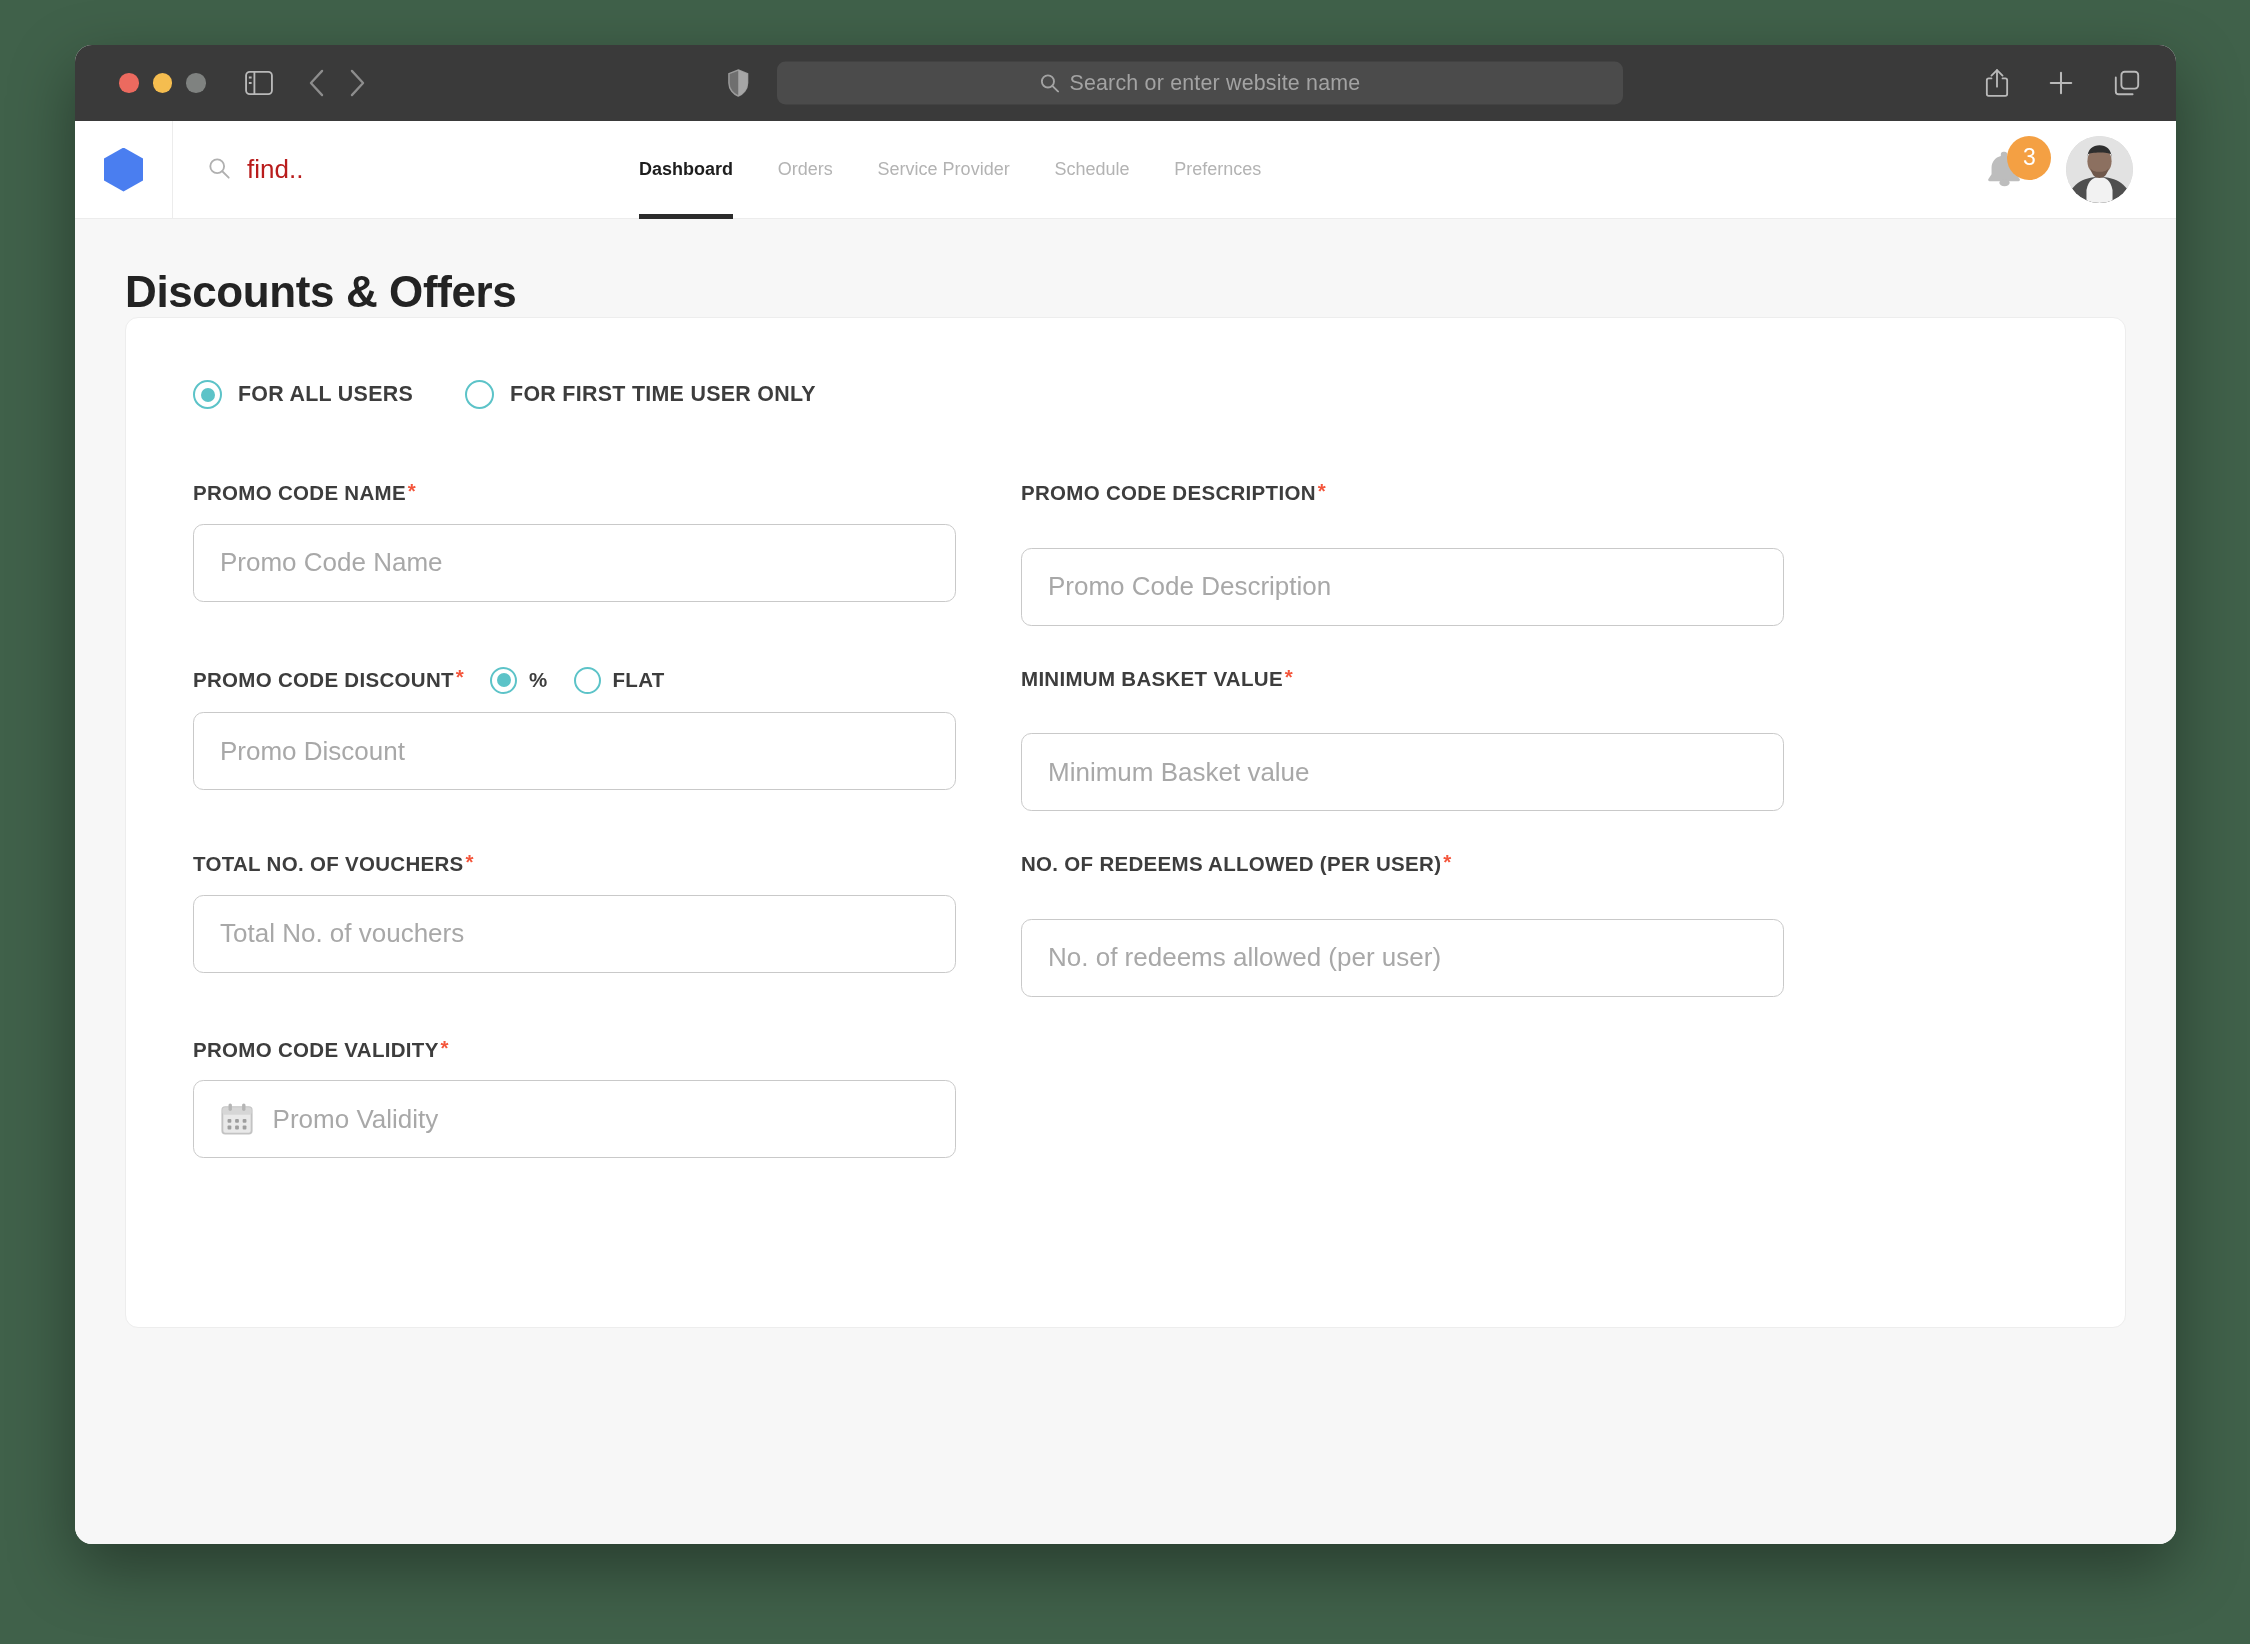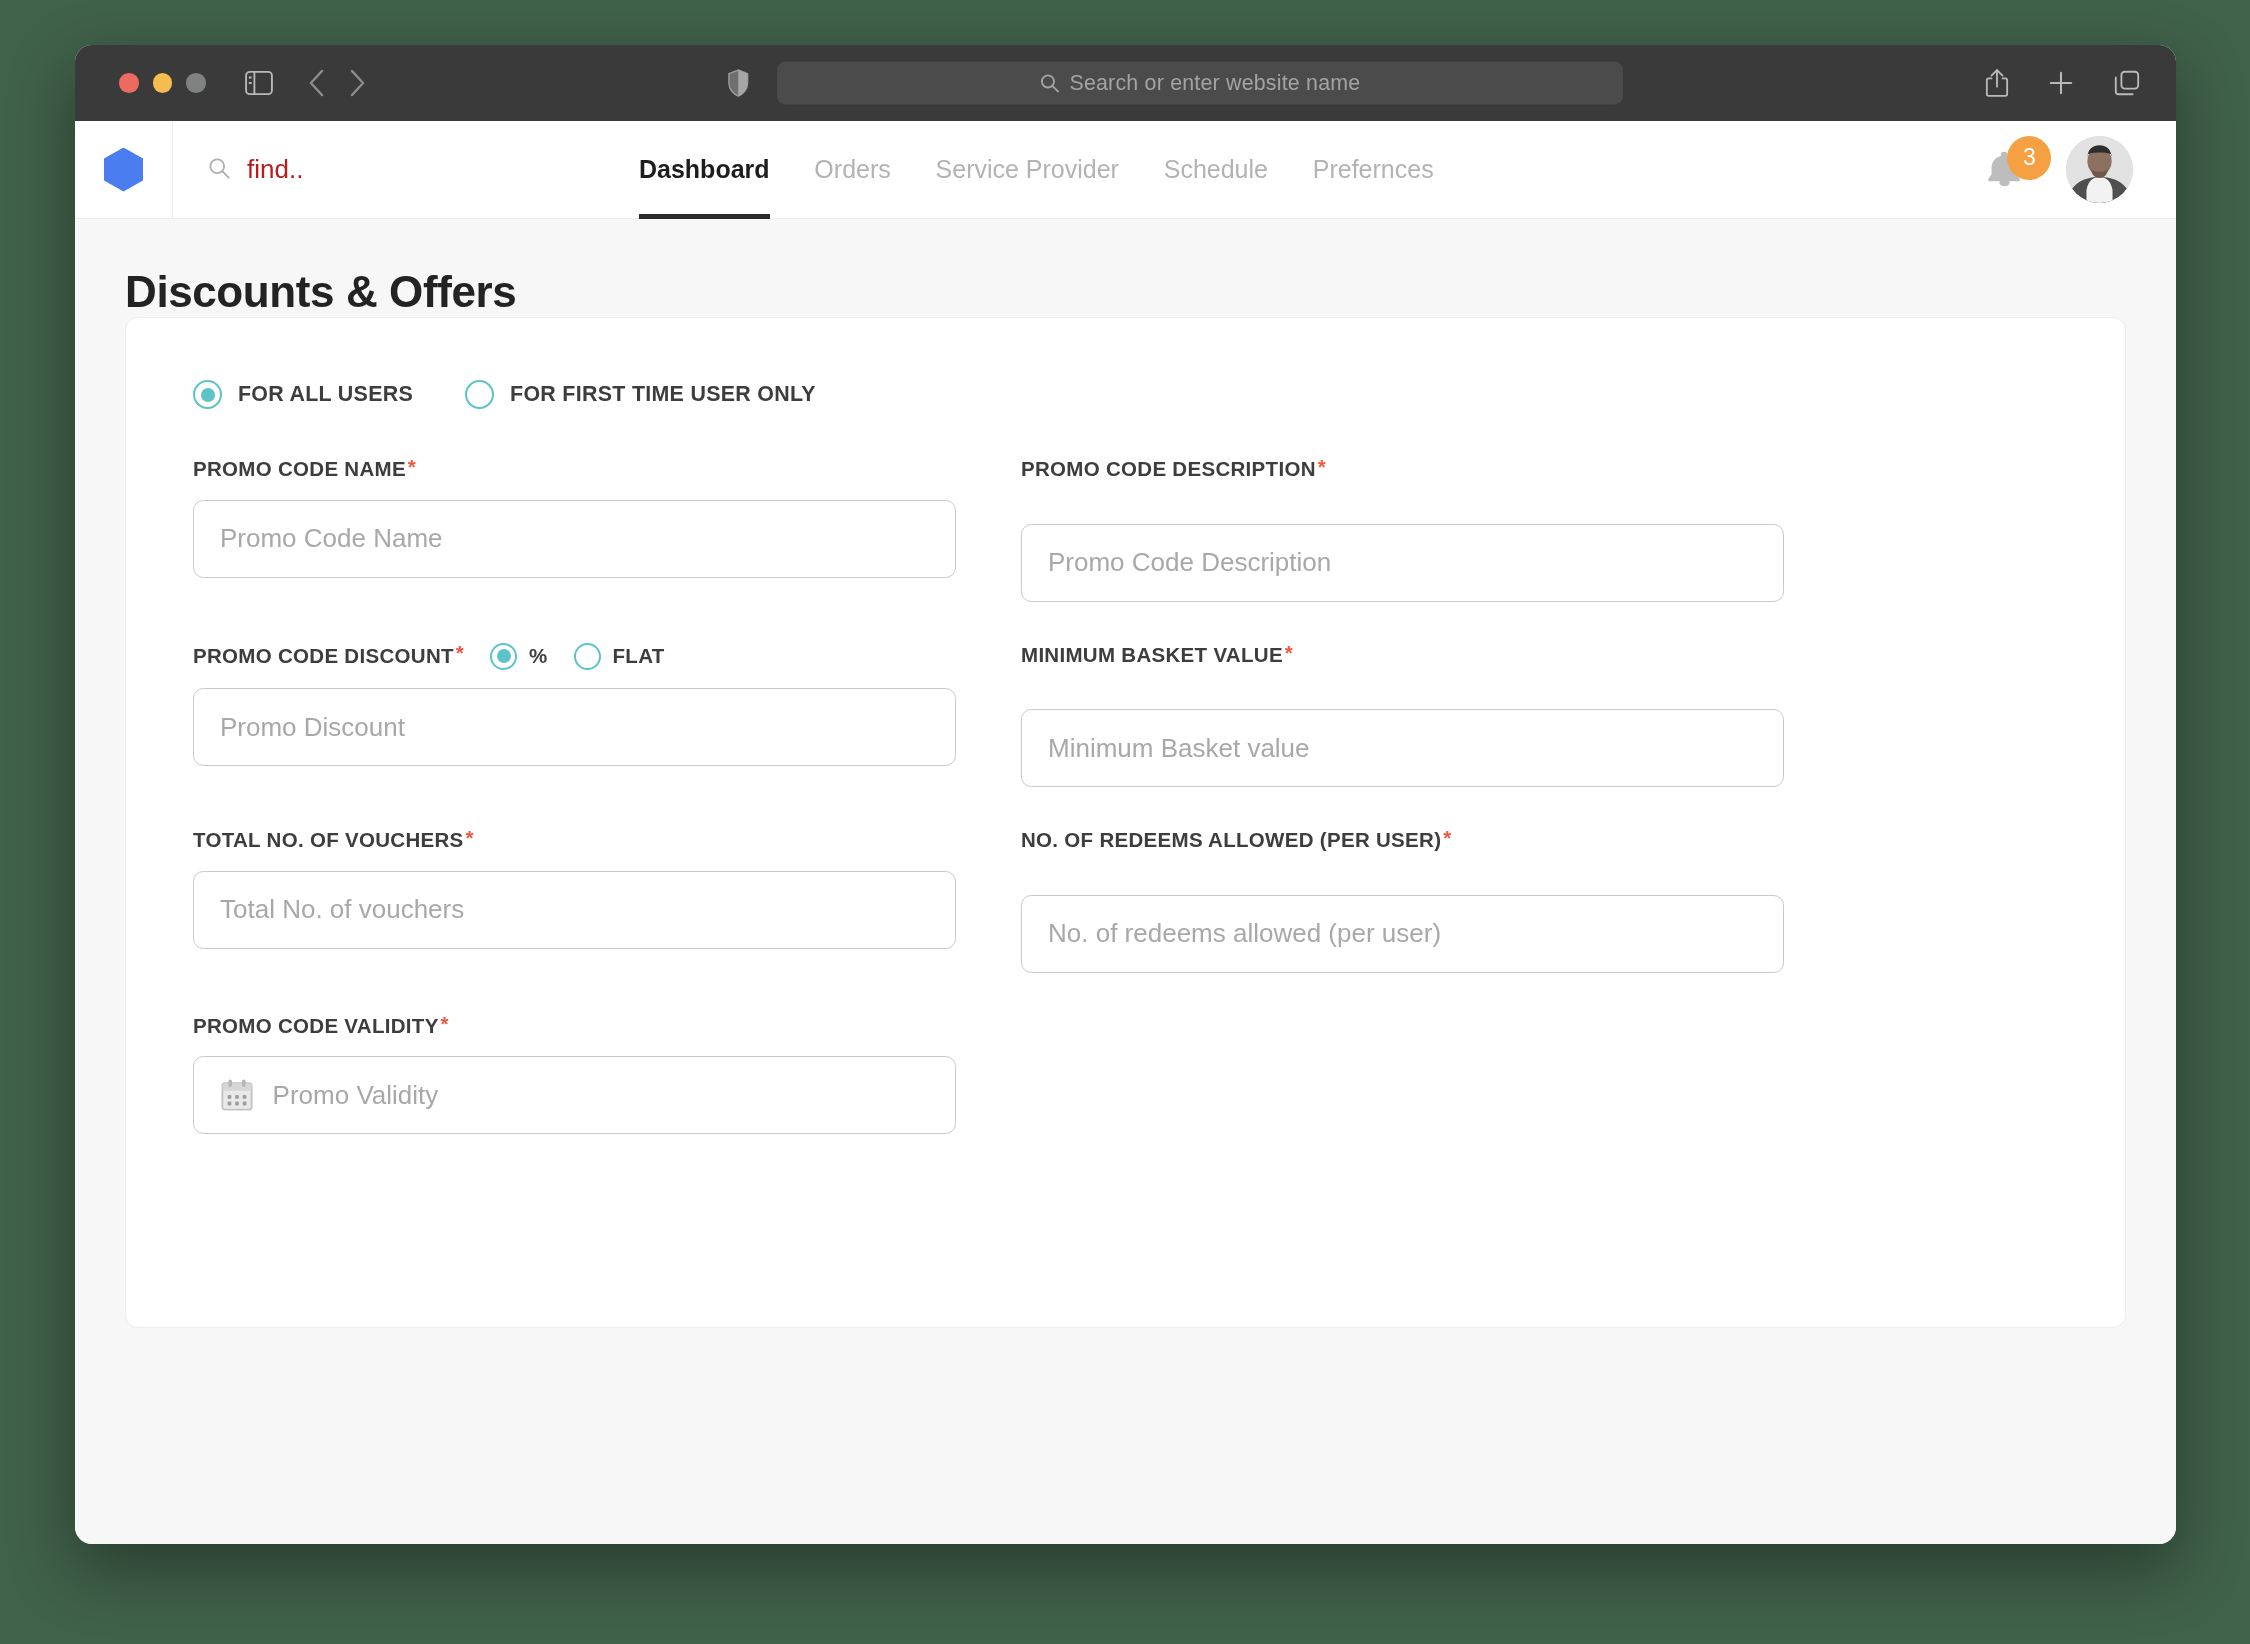--- a/index.html
+++ b/index.html
@@ -146,21 +146,21 @@
   }
 
   .app-nav-links {
     display: flex;
     align-items: center;
     gap: 0;
     flex: 1;
     padding-left: 5.6px;
   }
   .nav-link {
-    font-size: 25px;
+    font-size: 18px;
     color: #b3b3b3;
     padding: 0 22.4px;
     height: 100%;
     display: flex;
     align-items: center;
     position: relative;
     cursor: pointer;
     white-space: nowrap;
   }
   .nav-link.active {
@@ -230,21 +230,21 @@
     border-radius: 13px;
     padding: 62px 67px 65px 67px;
     height: 1011px;
   }
 
   
   .radio-row {
     display: flex;
     align-items: center;
     gap: 52px;
-    margin-bottom: 48px;
+    margin-bottom: 72px;
   }
   .radio-option {
     display: flex;
     align-items: center;
     gap: 16px;
     cursor: pointer;
   }
   .radio-mark {
     width: 29px; height: 29px;
     border-radius: 50%;

